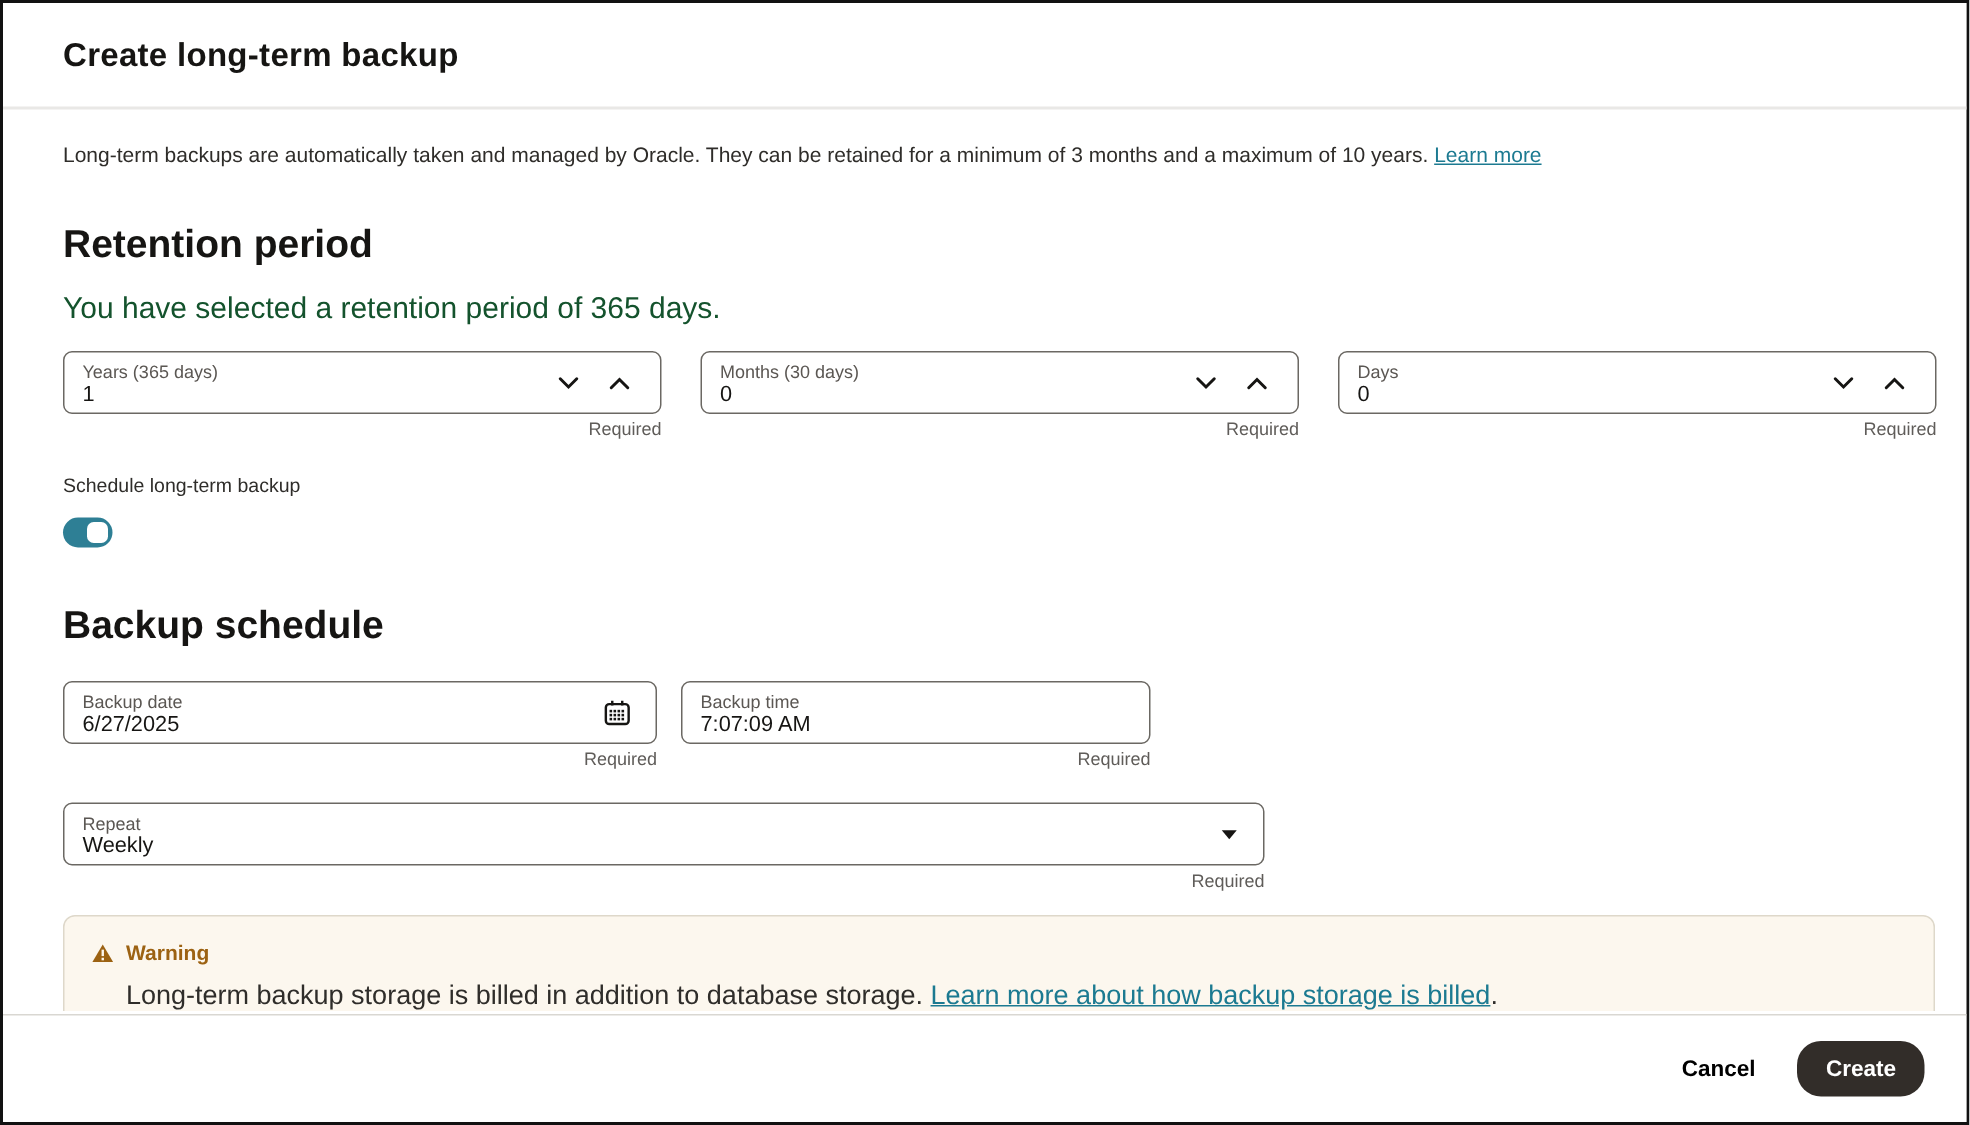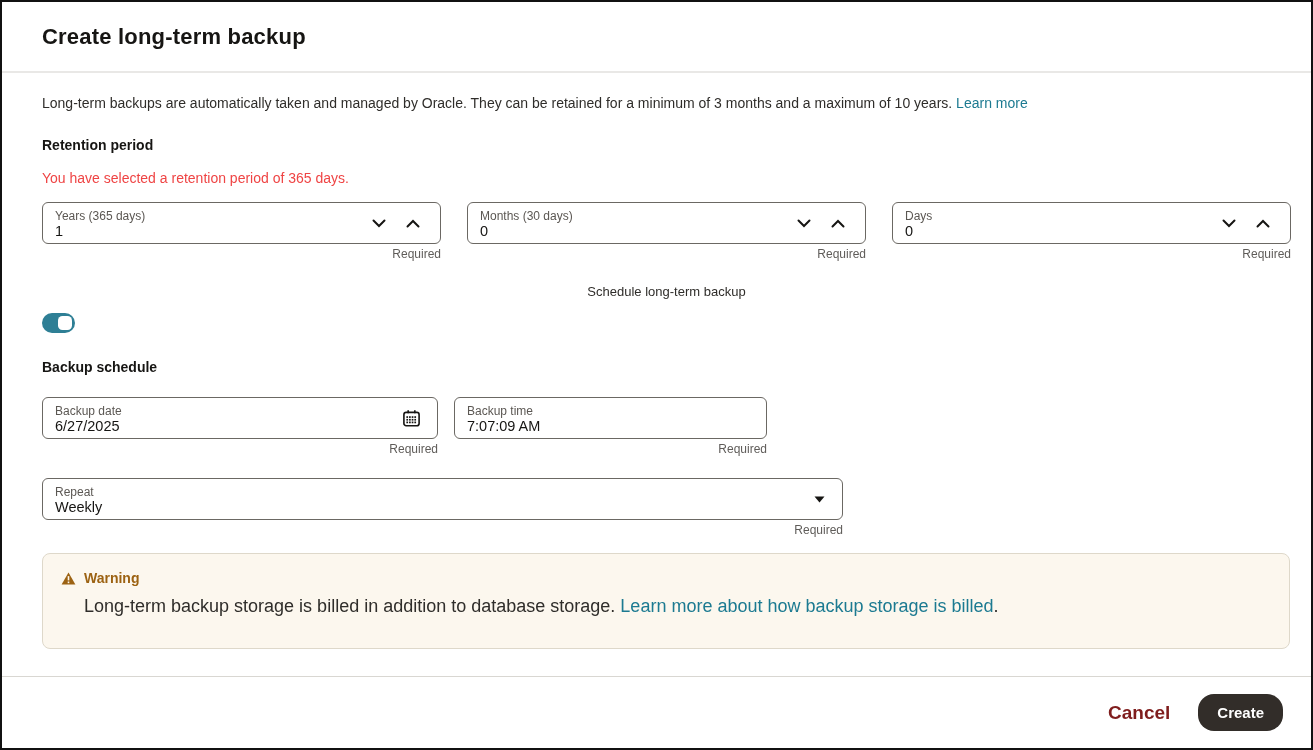--- a/index.html
+++ b/index.html
@@ -28,26 +28,27 @@
   
   .dlg-body {
     height: 601px;
     overflow: hidden;
     padding: 0 20px 0 40px;
   }
 
   .intro { margin-top: 22px; font-size: 14px; color: #2f2d2a; }
   a.link {
     color: var(--link, #1c7a91);
+    text-decoration: underline;
     cursor: pointer;
     margin-top: 37px;
   }
 
-  h2.section-heading { margin-top: 26px; font-size: 14px; font-weight: 700; color:#161513; }
-  .summary { margin-top: 17px; font-size: 14px; color: #ef4444; }
+  h2.section-heading { margin-top: 36px; font-size: 26px; font-weight: 700; color:#161513; }
+  .summary { margin-top: 17px; font-size: 20px; color: #14532d; }
 
   
   .field {
     border: 1px solid #6b6863;
     border-radius: 6px;
     height: 42px;
     background: #fff;
     display: flex; align-items: center;
     padding: 0 12px;
   }
@@ -67,21 +68,21 @@
     column-gap: 26px;
   }
   .spin-buttons { display: flex; align-items: center; gap: 4px; }
   .spin-btn {
     width: 30px; height: 34px;
     display: flex; align-items: center; justify-content: center;
     cursor: pointer;
   }
 
   
-  .toggle-label { margin-top: 23px; font-size: 13px; color: #2f2d2a; text-align: center; }
+  .toggle-label { margin-top: 23px; font-size: 13px; color: #2f2d2a; }
   .toggle {
     margin-top: 14px;
     width: 33px; height: 20px;
     border-radius: 10px;
     background: var(--toggle, #2e7f95);
     position: relative;
     cursor: pointer;
   }
   .toggle-thumb {
     position: absolute; top: 3px; right: 3px;
@@ -121,22 +122,22 @@
     flex: 0 0 72px;
     margin-top: auto;
     border-top: 1px solid #d9d7d2;
     background: #fff;
     display: flex; align-items: center; justify-content: flex-end;
     gap: 28px;
     padding-right: 28px;
   }
   .btn-cancel {
     background: none; border: none;
-    font-family: inherit; font-size: 19px; font-weight: 700;
-    color: #7f1d1d; cursor: pointer;
+    font-family: inherit; font-size: 15px; font-weight: 700;
+    color: #000000; cursor: pointer;
   }
   .btn-create {
     background: var(--primary-btn, #322d29);
     color: #fff; border: none; border-radius: 16px;
     font-family: inherit; font-size: 15px; font-weight: 700;
     padding: 10px 19px; cursor: pointer;
   }
 
   svg { display: block; }
 </style>

